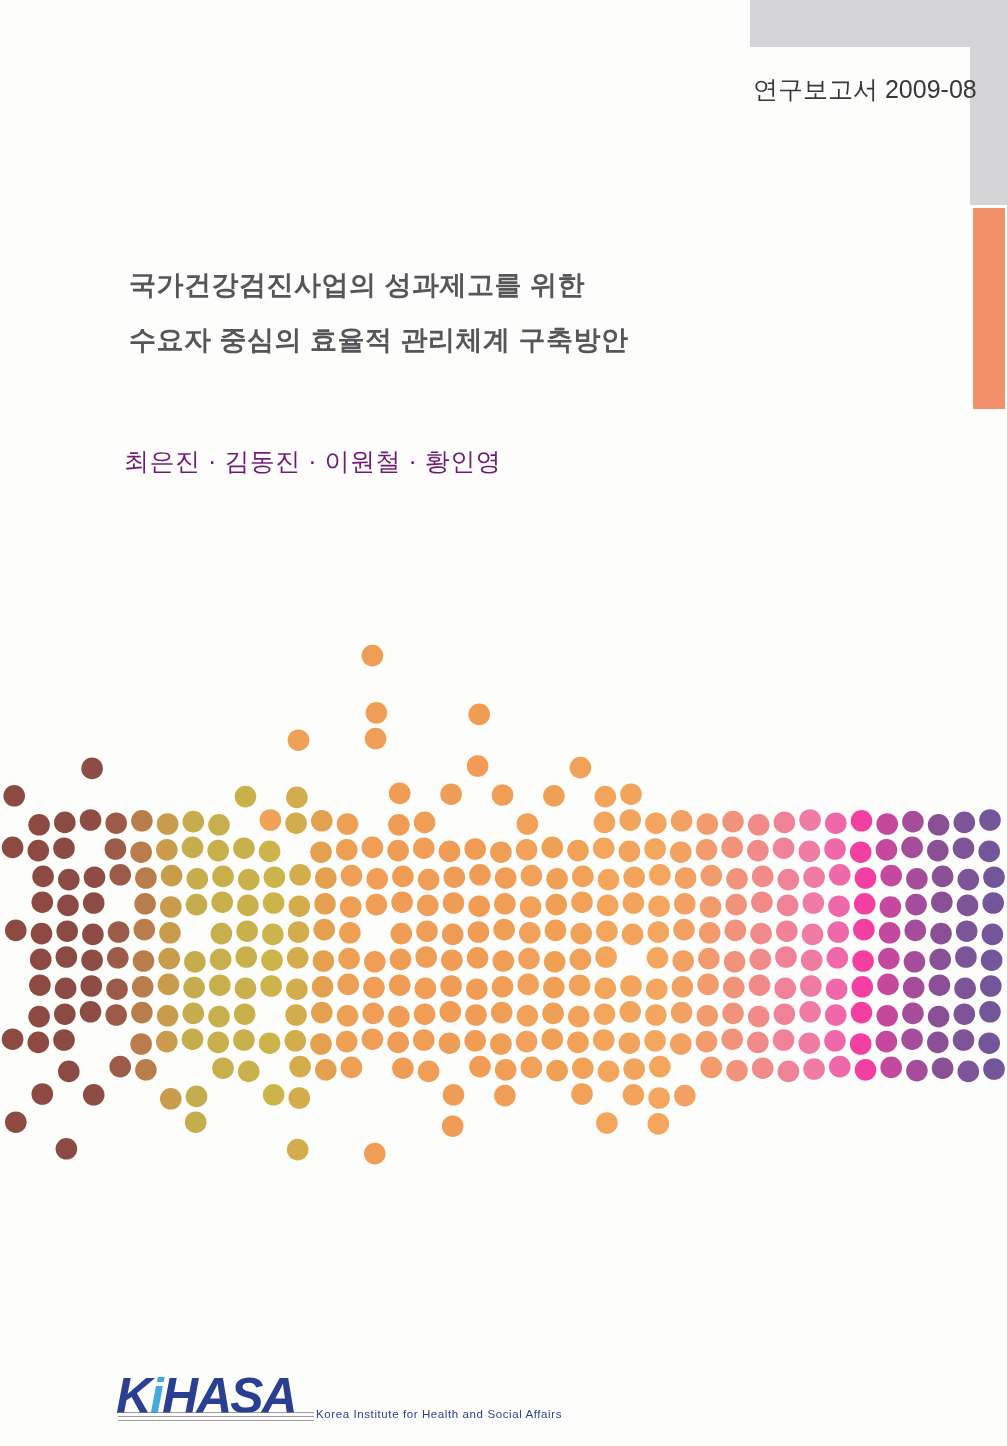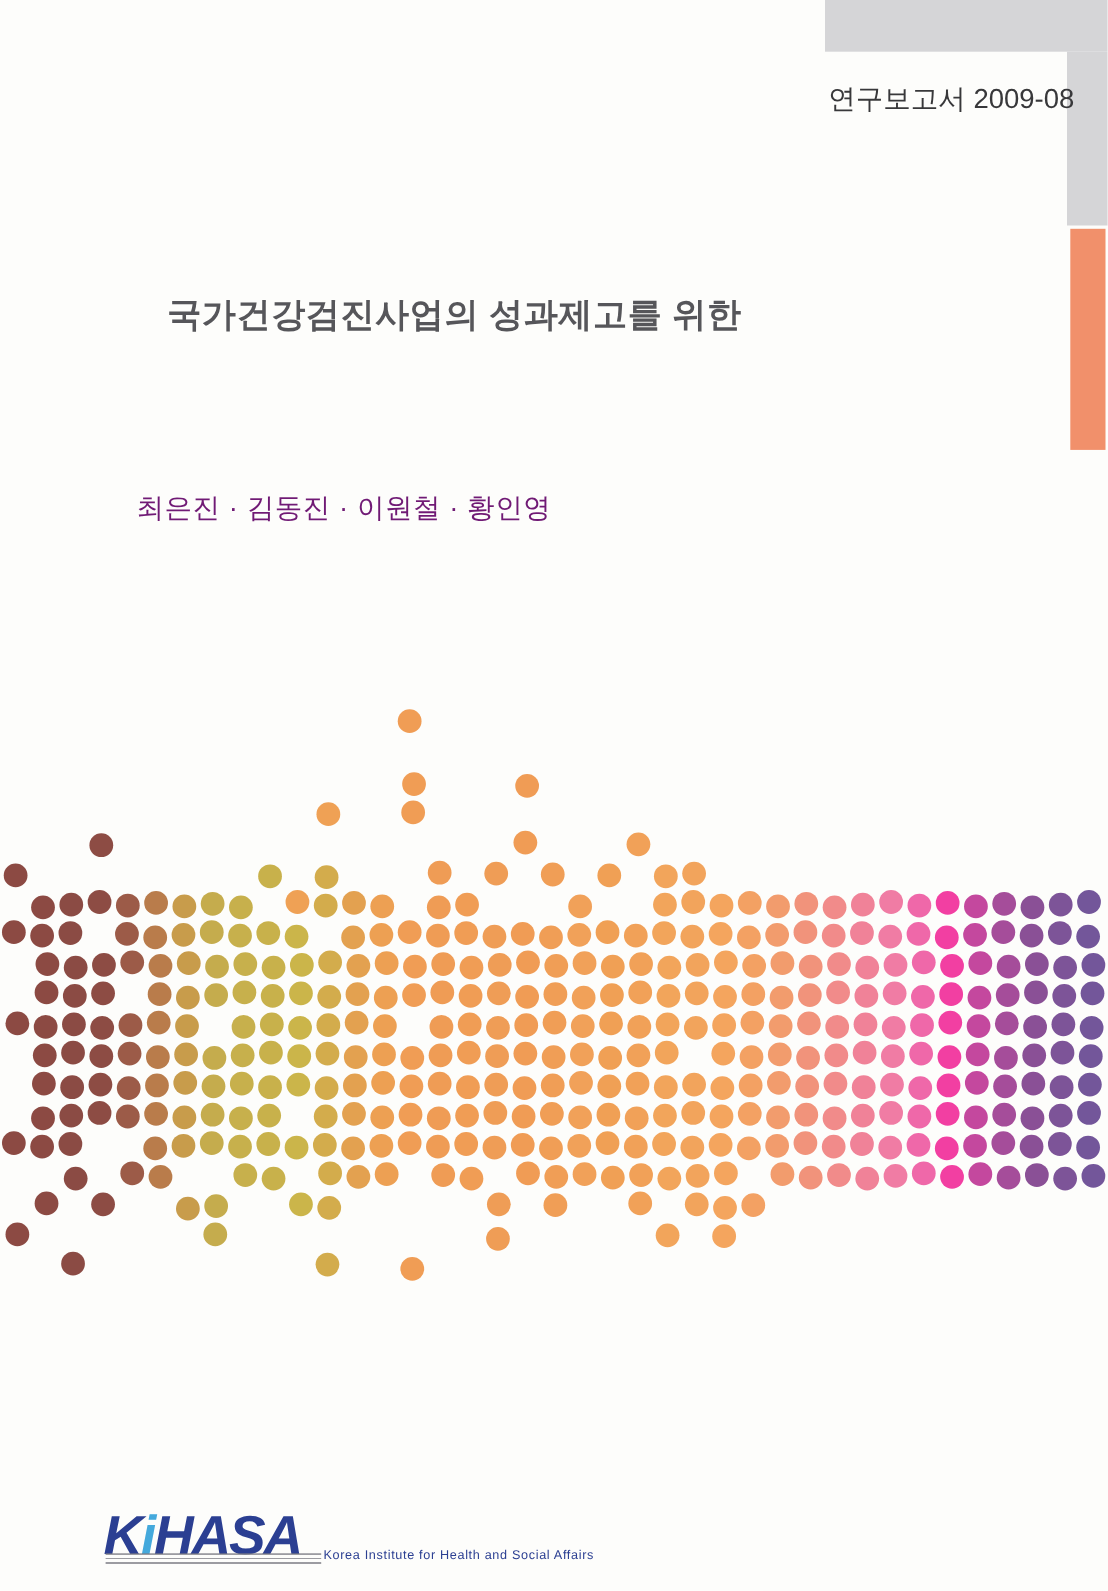--- a/index.html
+++ b/index.html
@@ -16,31 +16,31 @@
   .gray-top{position:absolute;left:750px;top:0;width:257px;height:47px;}
   .gray-right{position:absolute;left:970px;top:47px;width:37px;height:158px;}
   .series-label{
     position:absolute;left:753px;top:73px;width:230px;
     font-size:25px;color:#38383a;letter-spacing:0px;white-space:nowrap;
   }
   .orange-strip{position:absolute;left:973px;top:208px;width:32px;height:201px;}
   
   .title{
     position:absolute;left:129px;top:258px;width:800px;
-    font-size:31px;font-weight:bold;color:#56565a;
-    line-height:55px;letter-spacing:0.5px;margin-left:23px;
+    font-size:27px;font-weight:bold;color:#56565a;
+    line-height:55px;letter-spacing:0.5px;
   }
   .authors{
     position:absolute;left:124px;top:445px;
     font-size:25px;color:#701a75;letter-spacing:0.5px;
   }
   
   .dots-layer{position:absolute;left:0;top:0;width:1007px;height:1446px;pointer-events:none;}
   
-  .logo{position:absolute;left:94px;top:1368px;width:560px;height:60px;}
+  .logo{position:absolute;left:116px;top:1368px;width:560px;height:60px;}
   .wordmark{
     position:absolute;left:0;top:0;
     font-size:50px;font-weight:bold;font-style:italic;
     letter-spacing:-2px;line-height:56px;white-space:nowrap;
   }
   .wordmark .ltr-blue{font-style:italic;}
   .streaks{
     position:absolute;left:2px;top:44px;width:196px;height:10px;
     background:repeating-linear-gradient(
       to bottom,#7b7b83 0px,#7b7b83 1.5px,transparent 1.5px,transparent 4px);
@@ -62,20 +62,21 @@
 
   <div class="gray-top" style="background: rgb(213, 213, 215);"></div>
   <div class="gray-right" style="background: rgb(213, 213, 215);"></div>
 
   <div class="series-label">연구보고서 2009-08</div>
 
   <div class="orange-strip" style="background: rgb(241, 144, 107);"></div>
 
   <div class="title">
     <div>국가건강검진사업의 성과제고를 위한</div>
+    <div>수요자 중심의 효율적 관리체계 구축방안</div>
   </div>
 
   <div class="authors">최은진 · 김동진 · 이원철 · 황인영</div>
 
   <svg id="dots-svg" class="dots-layer" viewBox="0 0 1007 1446">
       <circle cx="372.4" cy="655.6" r="10.8" fill="#F09D55"></circle>
       <circle cx="376.4" cy="712.8" r="10.8" fill="#F09D55"></circle>
       <circle cx="479.2" cy="714.4" r="10.8" fill="#F09C55"></circle>
       <circle cx="298.5" cy="740.2" r="10.8" fill="#EFA155"></circle>
       <circle cx="375.6" cy="738.6" r="10.8" fill="#F09D55"></circle>

